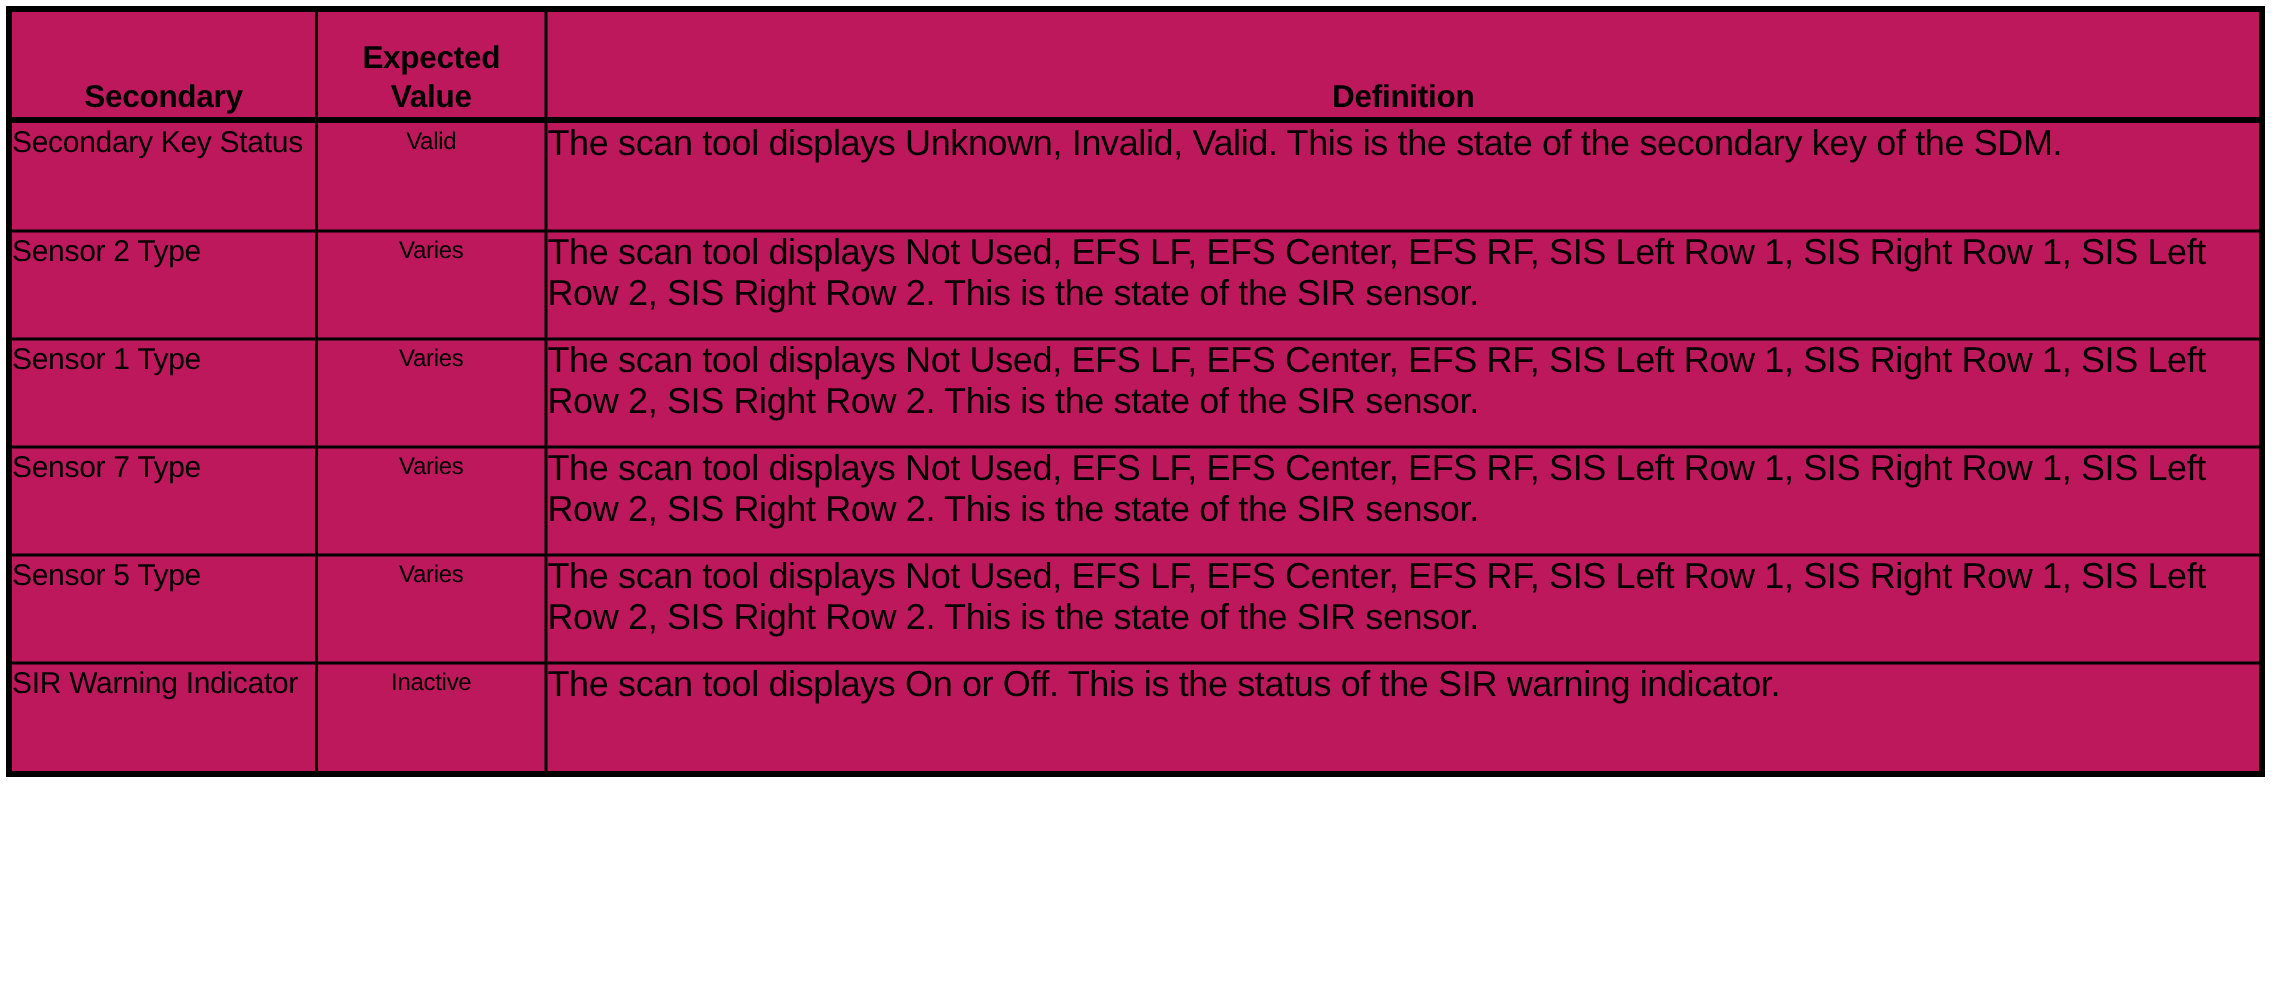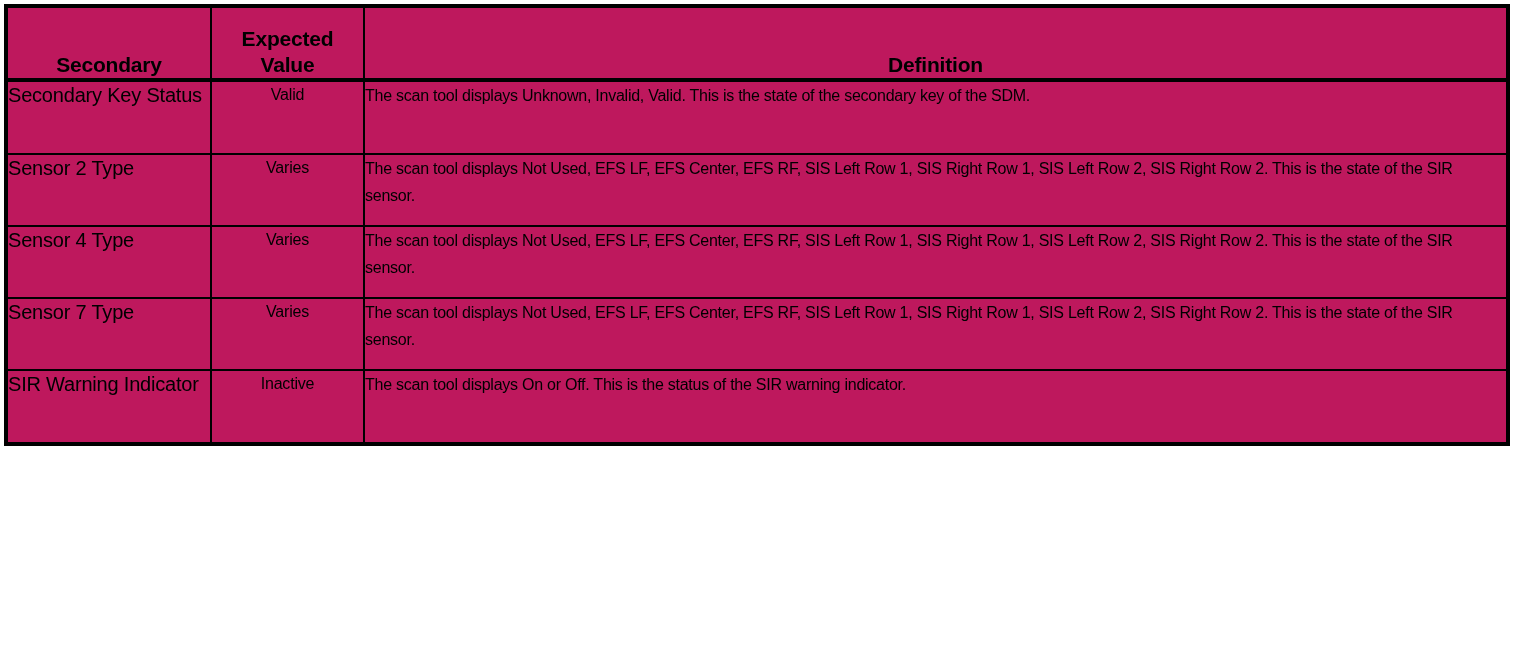--- a/index.html
+++ b/index.html
@@ -67,21 +67,21 @@
     letter-spacing: -0.2px;
   }
   td.cell-value {
     font-size: 16px;
     line-height: 26px;
     text-align: center;
     vertical-align: middle;
     letter-spacing: -0.2px;
   }
   td.cell-def {
-    font-size: 16px;
+    font-size: 24px;
     line-height: 27px;
     text-align: left;
     padding: 7px 8px 6px 7px;
     letter-spacing: -0.25px;
     white-space: pre-line;
   }
 
   tr.body-row { height: 72px; }
   tr.body-row.tall { height: 74px; }
 
@@ -112,26 +112,31 @@
         <td class="cell-param">Secondary Key Status</td>
         <td class="cell-value">Valid</td>
         <td class="cell-def">The scan tool displays Unknown, Invalid, Valid. This is the state of the secondary key of the SDM.</td>
       </tr>
       <tr class="body-row">
         <td class="cell-param">Sensor 2 Type</td>
         <td class="cell-value">Varies</td>
         <td class="cell-def">The scan tool displays Not Used, EFS LF, EFS Center, EFS RF, SIS Left Row 1, SIS Right Row 1, SIS Left Row 2, SIS Right Row 2. This is the state of the SIR sensor.</td>
       </tr>
       <tr class="body-row">
-        <td class="cell-param">Sensor 4 Type</td>
+        <td class="cell-param">Sensor 1 Type</td>
         <td class="cell-value">Varies</td>
         <td class="cell-def">The scan tool displays Not Used, EFS LF, EFS Center, EFS RF, SIS Left Row 1, SIS Right Row 1, SIS Left Row 2, SIS Right Row 2. This is the state of the SIR sensor.</td>
       </tr>
       <tr class="body-row">
         <td class="cell-param">Sensor 7 Type</td>
+        <td class="cell-value">Varies</td>
+        <td class="cell-def">The scan tool displays Not Used, EFS LF, EFS Center, EFS RF, SIS Left Row 1, SIS Right Row 1, SIS Left Row 2, SIS Right Row 2. This is the state of the SIR sensor.</td>
+      </tr>
+      <tr class="body-row">
+        <td class="cell-param">Sensor 5 Type</td>
         <td class="cell-value">Varies</td>
         <td class="cell-def">The scan tool displays Not Used, EFS LF, EFS Center, EFS RF, SIS Left Row 1, SIS Right Row 1, SIS Left Row 2, SIS Right Row 2. This is the state of the SIR sensor.</td>
       </tr>
       <tr class="body-row tall">
         <td class="cell-param">SIR Warning Indicator</td>
         <td class="cell-value">Inactive</td>
         <td class="cell-def">The scan tool displays On or Off. This is the status of the SIR warning indicator.</td>
       </tr>
     </tbody>
   </table>

